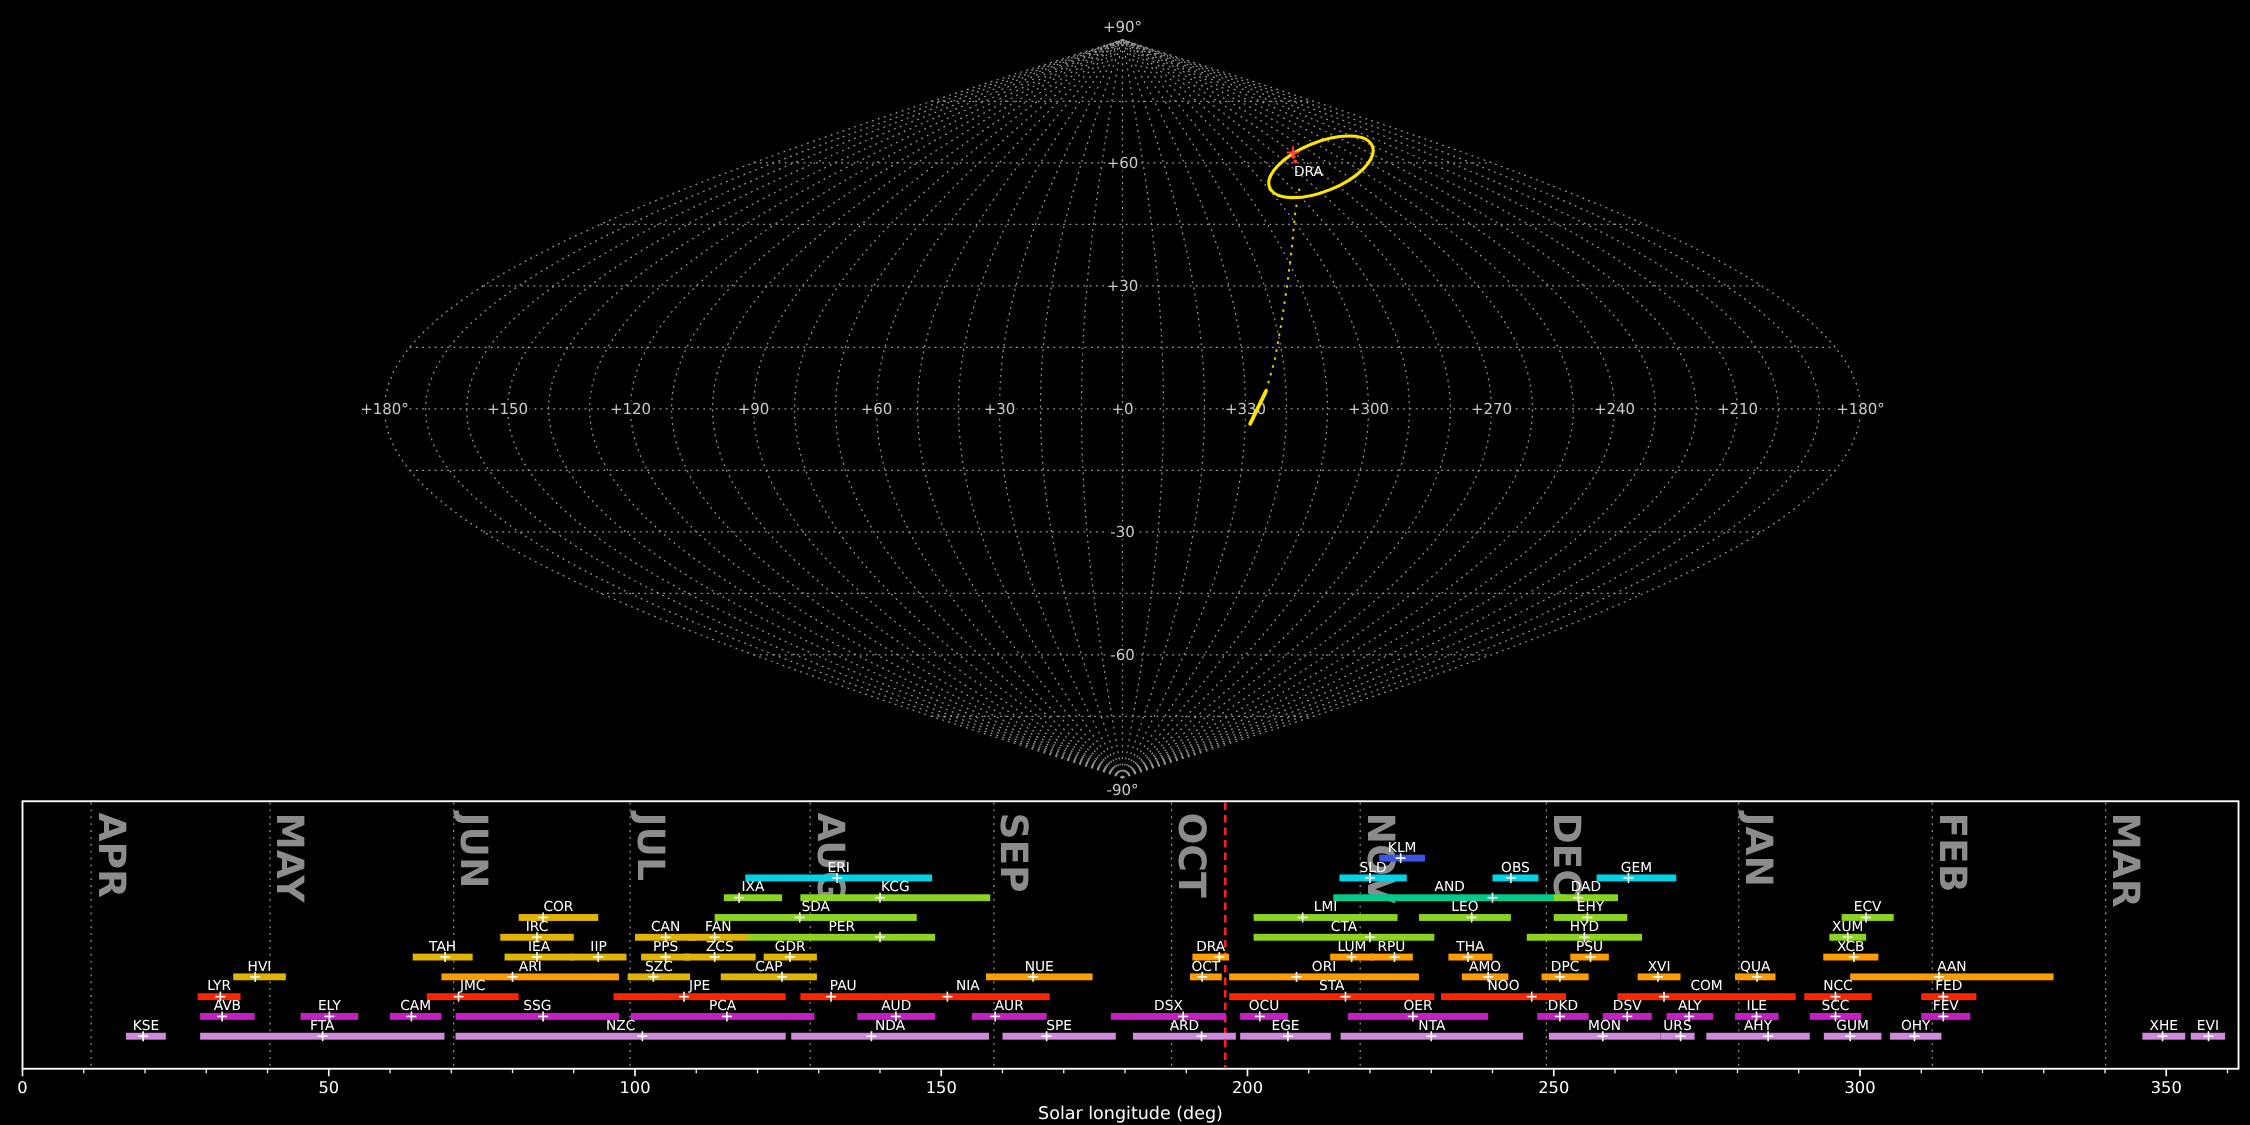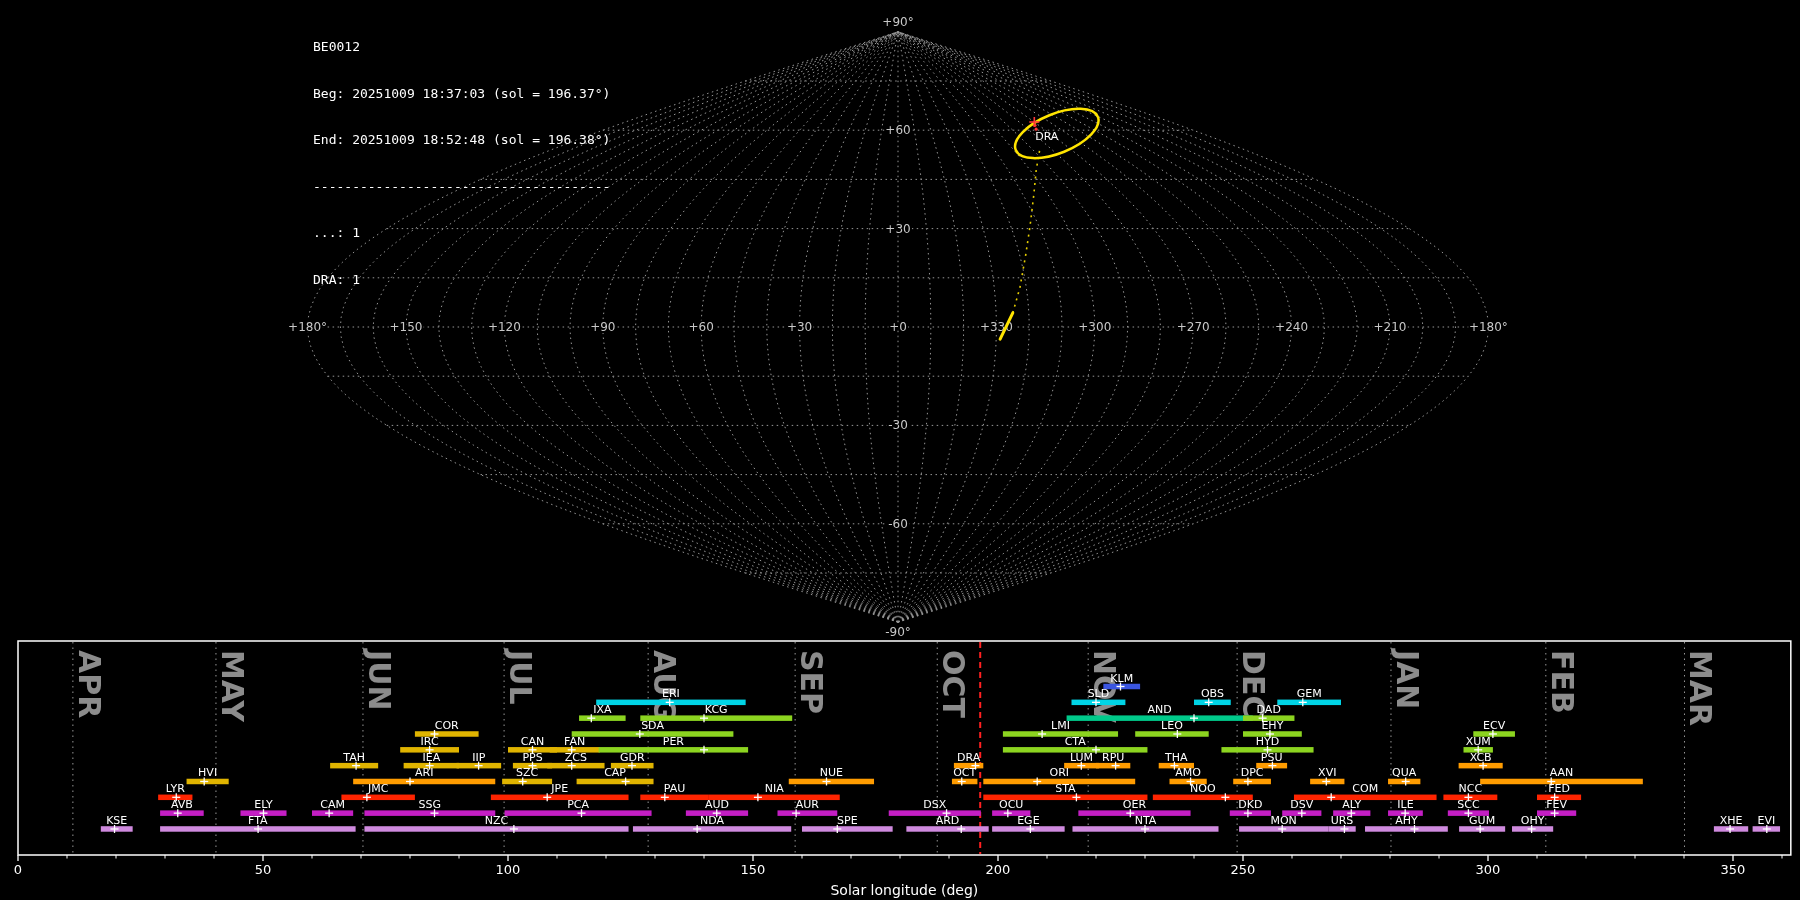--- a/index.html
+++ b/index.html
@@ -507,21 +507,13 @@
       <line x1="998.0000000000001" y1="215" x2="998.0000000000001" y2="221" stroke="#fff" stroke-width="1.3"></line>
       <text x="998.0000000000001" y="234" text-anchor="middle" fill="#fff" font-size="13">200</text>
       <line x1="1243" y1="215" x2="1243" y2="221" stroke="#fff" stroke-width="1.3"></line>
       <text x="1243" y="234" text-anchor="middle" fill="#fff" font-size="13">250</text>
       <line x1="1488" y1="215" x2="1488" y2="221" stroke="#fff" stroke-width="1.3"></line>
       <text x="1488" y="234" text-anchor="middle" fill="#fff" font-size="13">300</text>
       <line x1="1733.0000000000002" y1="215" x2="1733.0000000000002" y2="221" stroke="#fff" stroke-width="1.3"></line>
       <text x="1733.0000000000002" y="234" text-anchor="middle" fill="#fff" font-size="13">350</text>
       <text x="904.4100000000001" y="255" text-anchor="middle" fill="#fff" font-size="14">Solar longitude (deg)</text>
     </svg>
-  <div class="info">
-    <div>BE0012</div>
-    <div>Beg: 20251009 18:37:03 (sol = 196.37°)</div>
-    <div>End: 20251009 18:52:48 (sol = 196.38°)</div>
-    <div>--------------------------------------</div>
-    <div>...: 1</div>
-    <div>DRA: 1</div>
-  </div>
 </div>
 
 </body></html>

